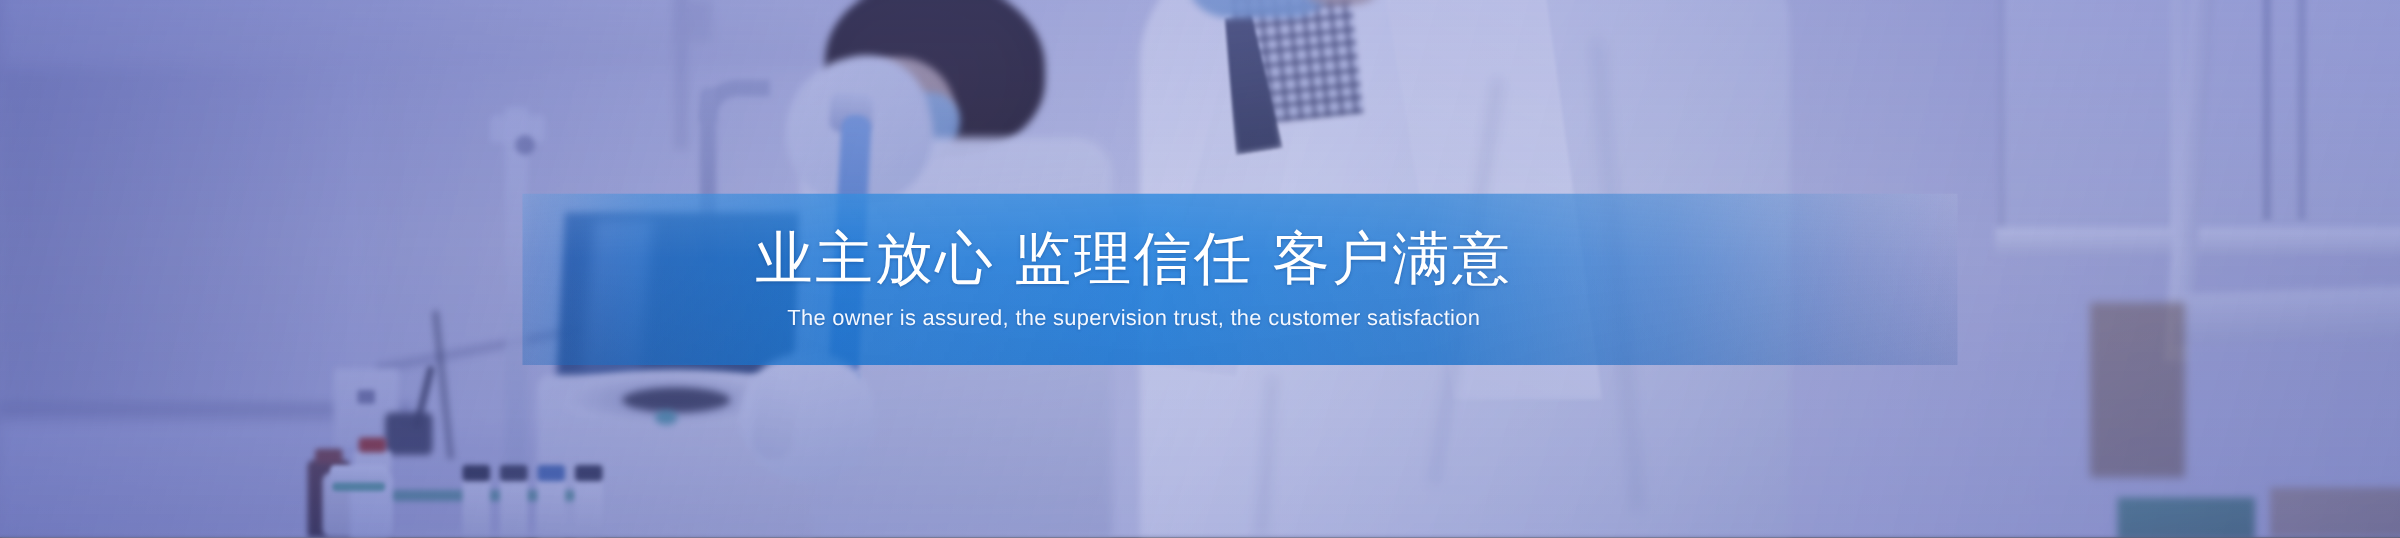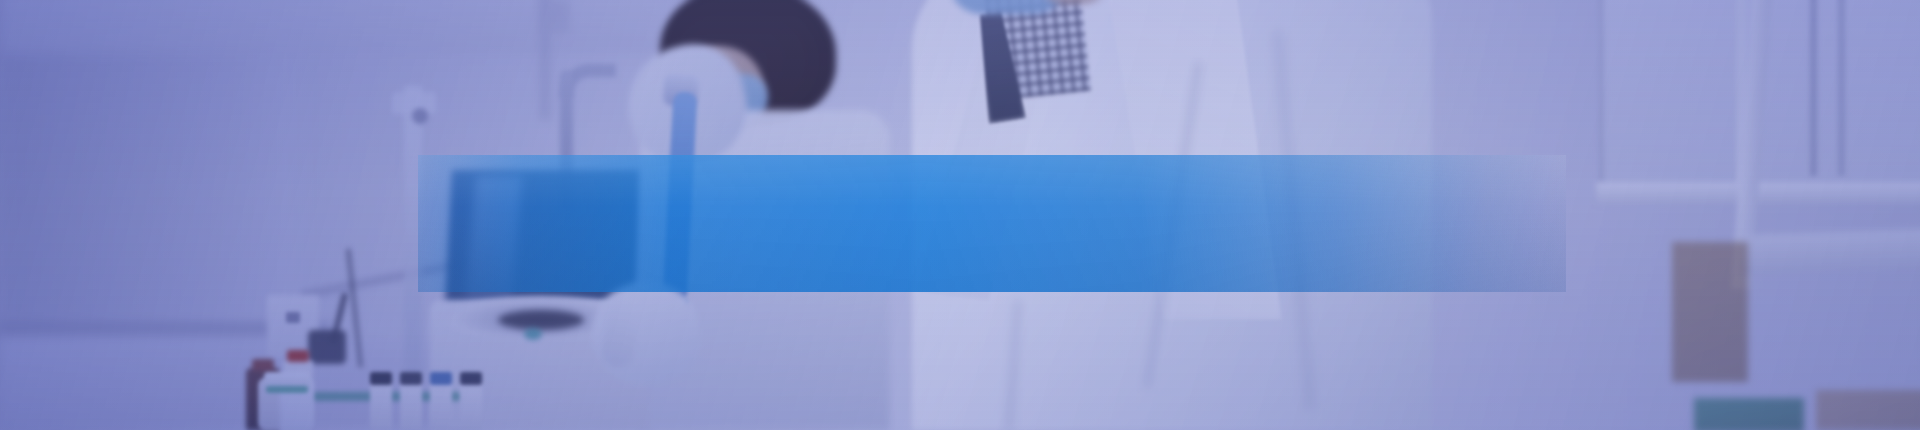--- a/index.html
+++ b/index.html
@@ -530,14 +530,18 @@
 
     <div class="photo-blur"></div>
   </div>
 
   <div class="tint"></div>
   <div class="tint2"></div>
 
   <div class="band"></div>
   <div class="band-sheen"></div>
 
+  <div class="text-block">
+    <div class="headline">业主放心 监理信任 客户满意</div>
+    <div class="subhead">The owner is assured, the supervision trust, the customer satisfaction</div>
+  </div>
 
 </div>
 
 </body></html>

